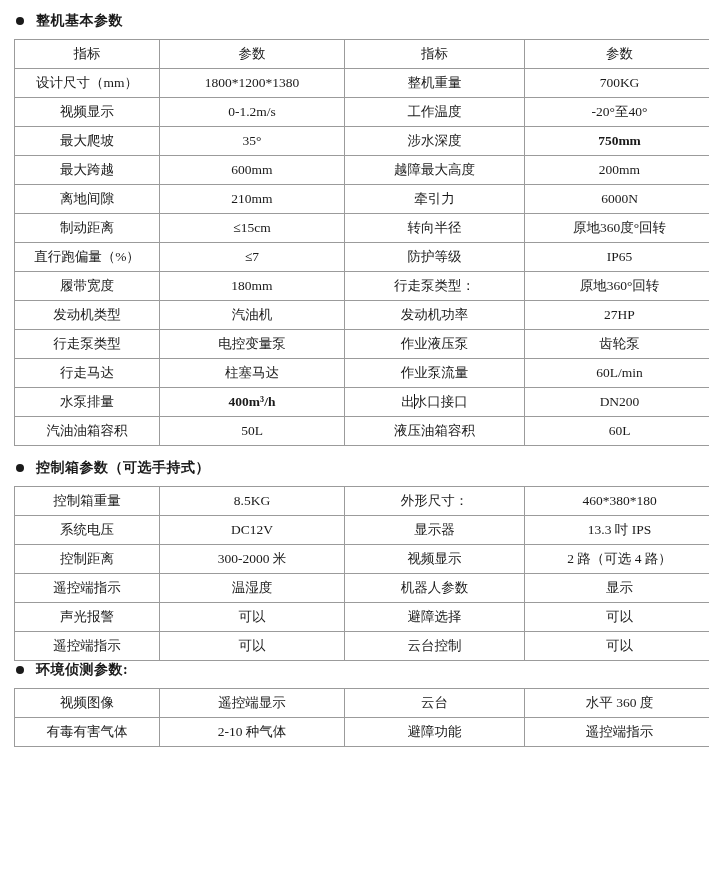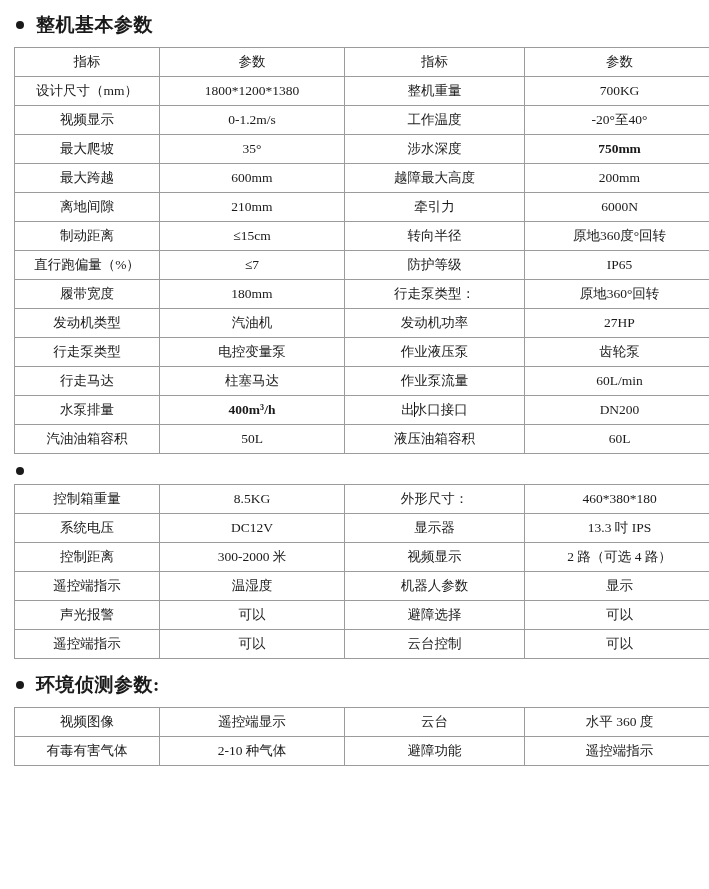--- a/index.html
+++ b/index.html
@@ -18,35 +18,35 @@
     position: relative;
     width: 709px;
     height: 889px;
     padding: 0;
     box-sizing: border-box;
   }
   .section-heading {
     display: flex;
     align-items: center;
     font-weight: bold;
-    font-size: 19px;
+    font-size: 14px;
     letter-spacing: 0.5px;
   }
   .section-heading .bullet {
     width: 8px;
     height: 8px;
     border-radius: 50%;
     background: #1a1a1a;
     margin-left: 16px;
     margin-right: 12px;
     flex: 0 0 auto;
   }
   .sec1-heading { margin-top: 12px; }
   .sec2-heading { margin-top: 13px; }
-  .sec3-heading { margin-top: 13px; }
+  .sec3-heading { margin-top: 0; }
 
   table.spec {
     border-collapse: collapse;
     table-layout: fixed;
     margin-left: 14px;
     margin-top: 9px;
     width: 680px;
     font-size: 13.5px;
   }
   table.spec td {
@@ -166,20 +166,21 @@
         <td class="c0">汽油油箱容积</td>
         <td class="c1">50L</td>
         <td class="c2">液压油箱容积</td>
         <td class="c3">60L</td>
       </tr>
     </tbody>
   </table>
 
   <div class="section-heading sec2-heading">
     <span class="bullet"></span>
+    <span>控制箱参数（可选手持式）</span>
   </div>
   <table class="spec">
     <tbody>
       <tr>
         <td class="c0">控制箱重量</td>
         <td class="c1">8.5KG</td>
         <td class="c2">外形尺寸：</td>
         <td class="c3">460*380*180</td>
       </tr>
       <tr>

